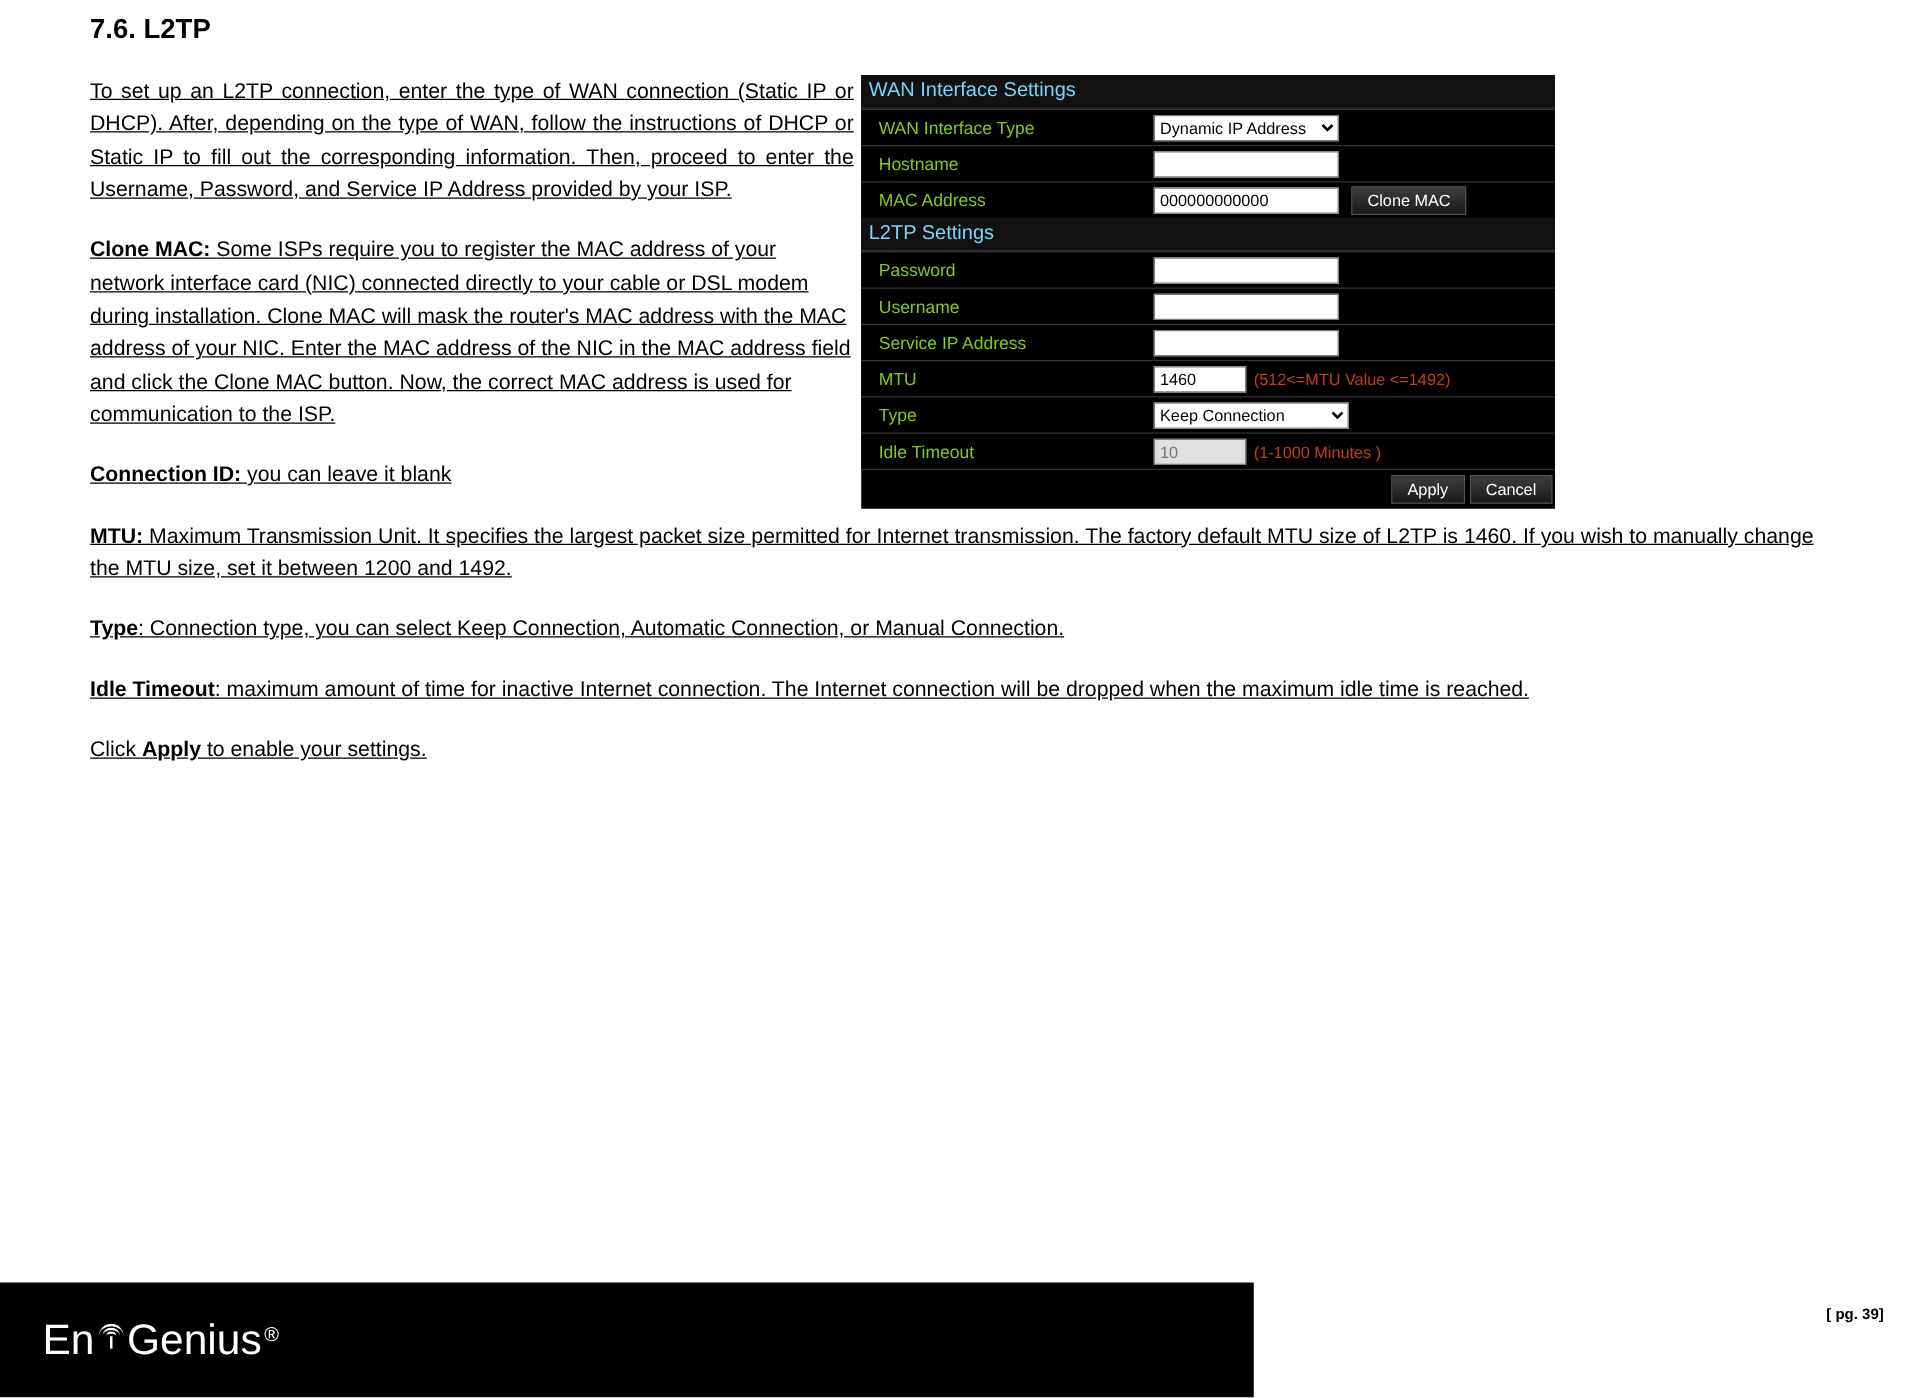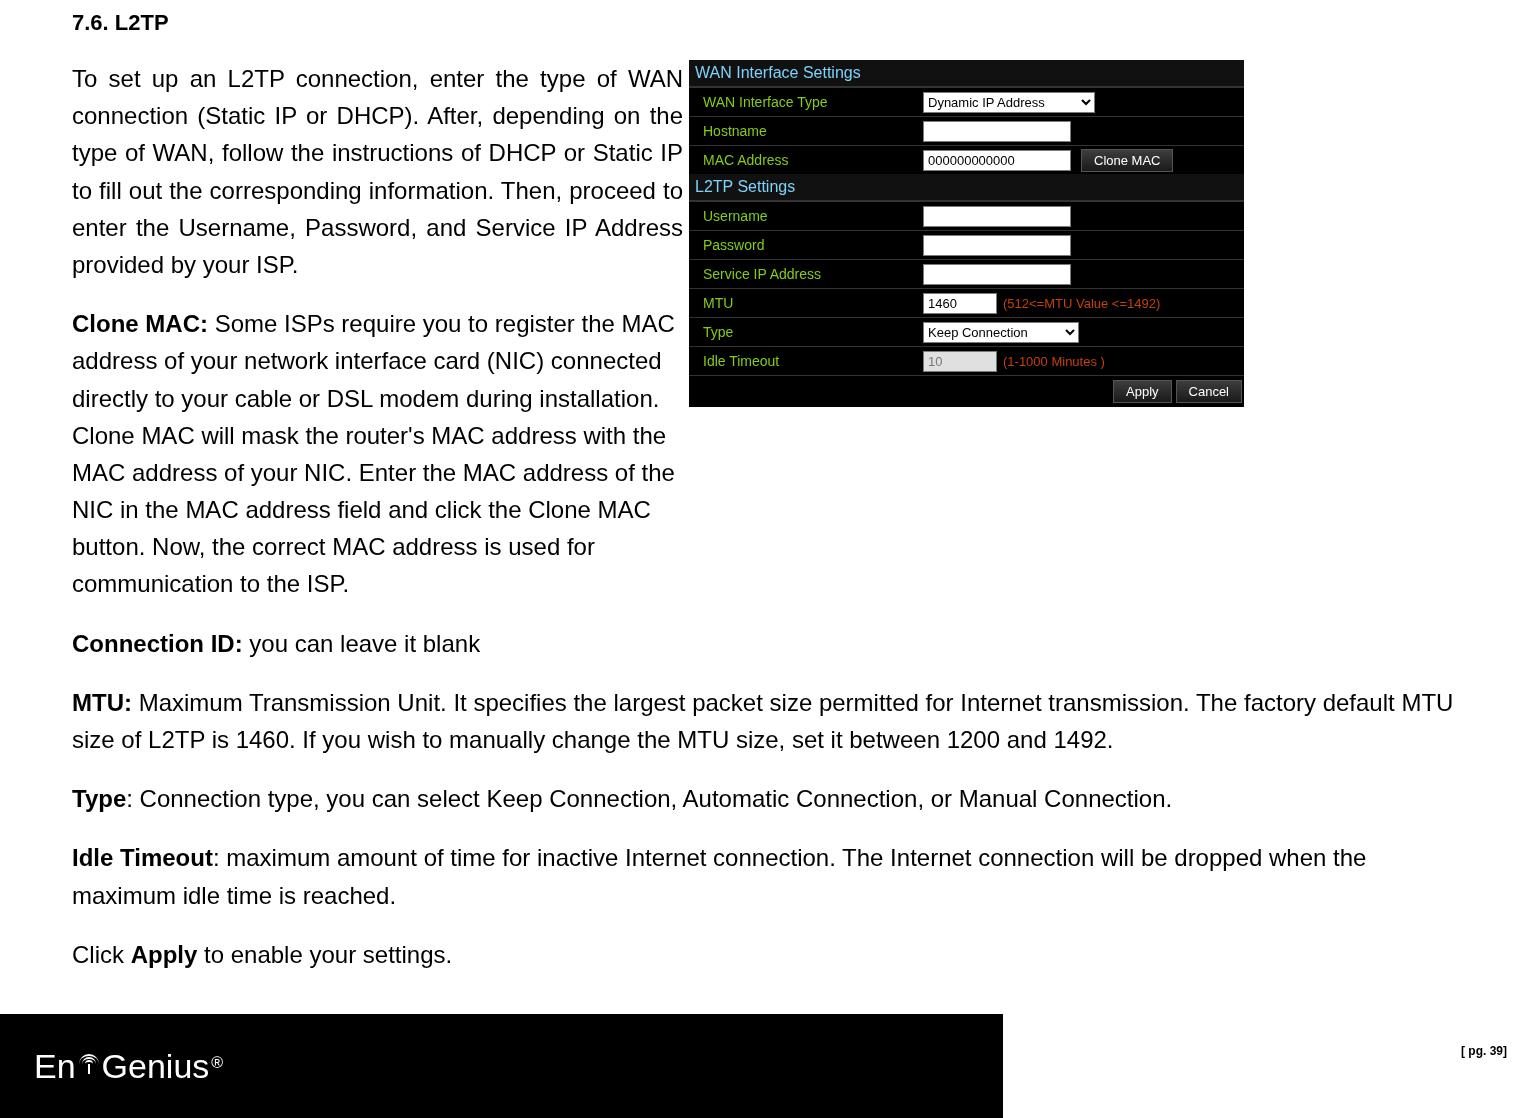--- a/index.html
+++ b/index.html
@@ -21,24 +21,25 @@
   }
   .top-row {
     display: flex;
     gap: 0;
   }
   .text-col {
     flex: 0 0 617px;
     padding-right: 6px;
   }
   .text-col p, .full-para {
-    font-size: 24px;
+    font-size: 17px;
     line-height: 1.55;
     margin-bottom: 22px;
     text-align: justify;
+    text-decoration: underline;
   }
   .full-para { margin-top: 0; }
   .b { font-weight: 700; }
   .shot {
     flex: 1;
     position: relative;
   }
   .panel {
     background: #000;
     color: #fff;
@@ -109,21 +110,21 @@
   }
   .disabled-input {
     background: #e0e0e0 !important;
     color: #777 !important;
   }
   .footer-bar {
     position: absolute;
     left: 0;
     bottom: 0;
     width: 1003px;
-    height: 104px;
+    height: 92px;
     background: #000;
     display: flex;
     align-items: center;
     padding-left: 34px;
   }
   .logo {
     color: #fff;
     font-family: "Trebuchet MS", Arial, sans-serif;
     font-size: 34px;
     display: flex;
@@ -178,41 +179,41 @@
       <p style="text-align:left;">
         <span class="b">Connection ID: </span><span>you can leave it blank</span>
       </p>
     </div>
 
     <div class="shot">
       <div class="panel">
         <div class="panel-head">WAN Interface Settings</div>
         <div class="panel-row">
           <div class="panel-label">WAN Interface Type</div>
-          <select class="panel-select" style="width:172px">
+          <select class="panel-select" style="width:148px">
             <option>Dynamic IP Address</option>
           </select>
         </div>
         <div class="panel-row">
           <div class="panel-label">Hostname</div>
           <input class="panel-input" value="" style="">
         </div>
         <div class="panel-row">
           <div class="panel-label">MAC Address</div>
           <input class="panel-input" value="000000000000" style="">
           <button class="panel-btn">Clone MAC</button>
         </div>
         <div class="panel-head">L2TP Settings</div>
         <div class="panel-row">
+          <div class="panel-label">Password</div>
+          <input class="panel-input" type="password" value="" style="">
+        </div>
+        <div class="panel-row">
           <div class="panel-label">Username</div>
           <input class="panel-input" value="" style="">
-        </div>
-        <div class="panel-row">
-          <div class="panel-label">Password</div>
-          <input class="panel-input" type="password" value="" style="">
         </div>
         <div class="panel-row">
           <div class="panel-label">Service IP Address</div>
           <input class="panel-input" value="" style="">
         </div>
         <div class="panel-row">
           <div class="panel-label">MTU</div>
           <input class="panel-input-sm" value="1460" style="">
           <span class="panel-hint">(512&lt;=MTU Value &lt;=1492)</span>
         </div>

